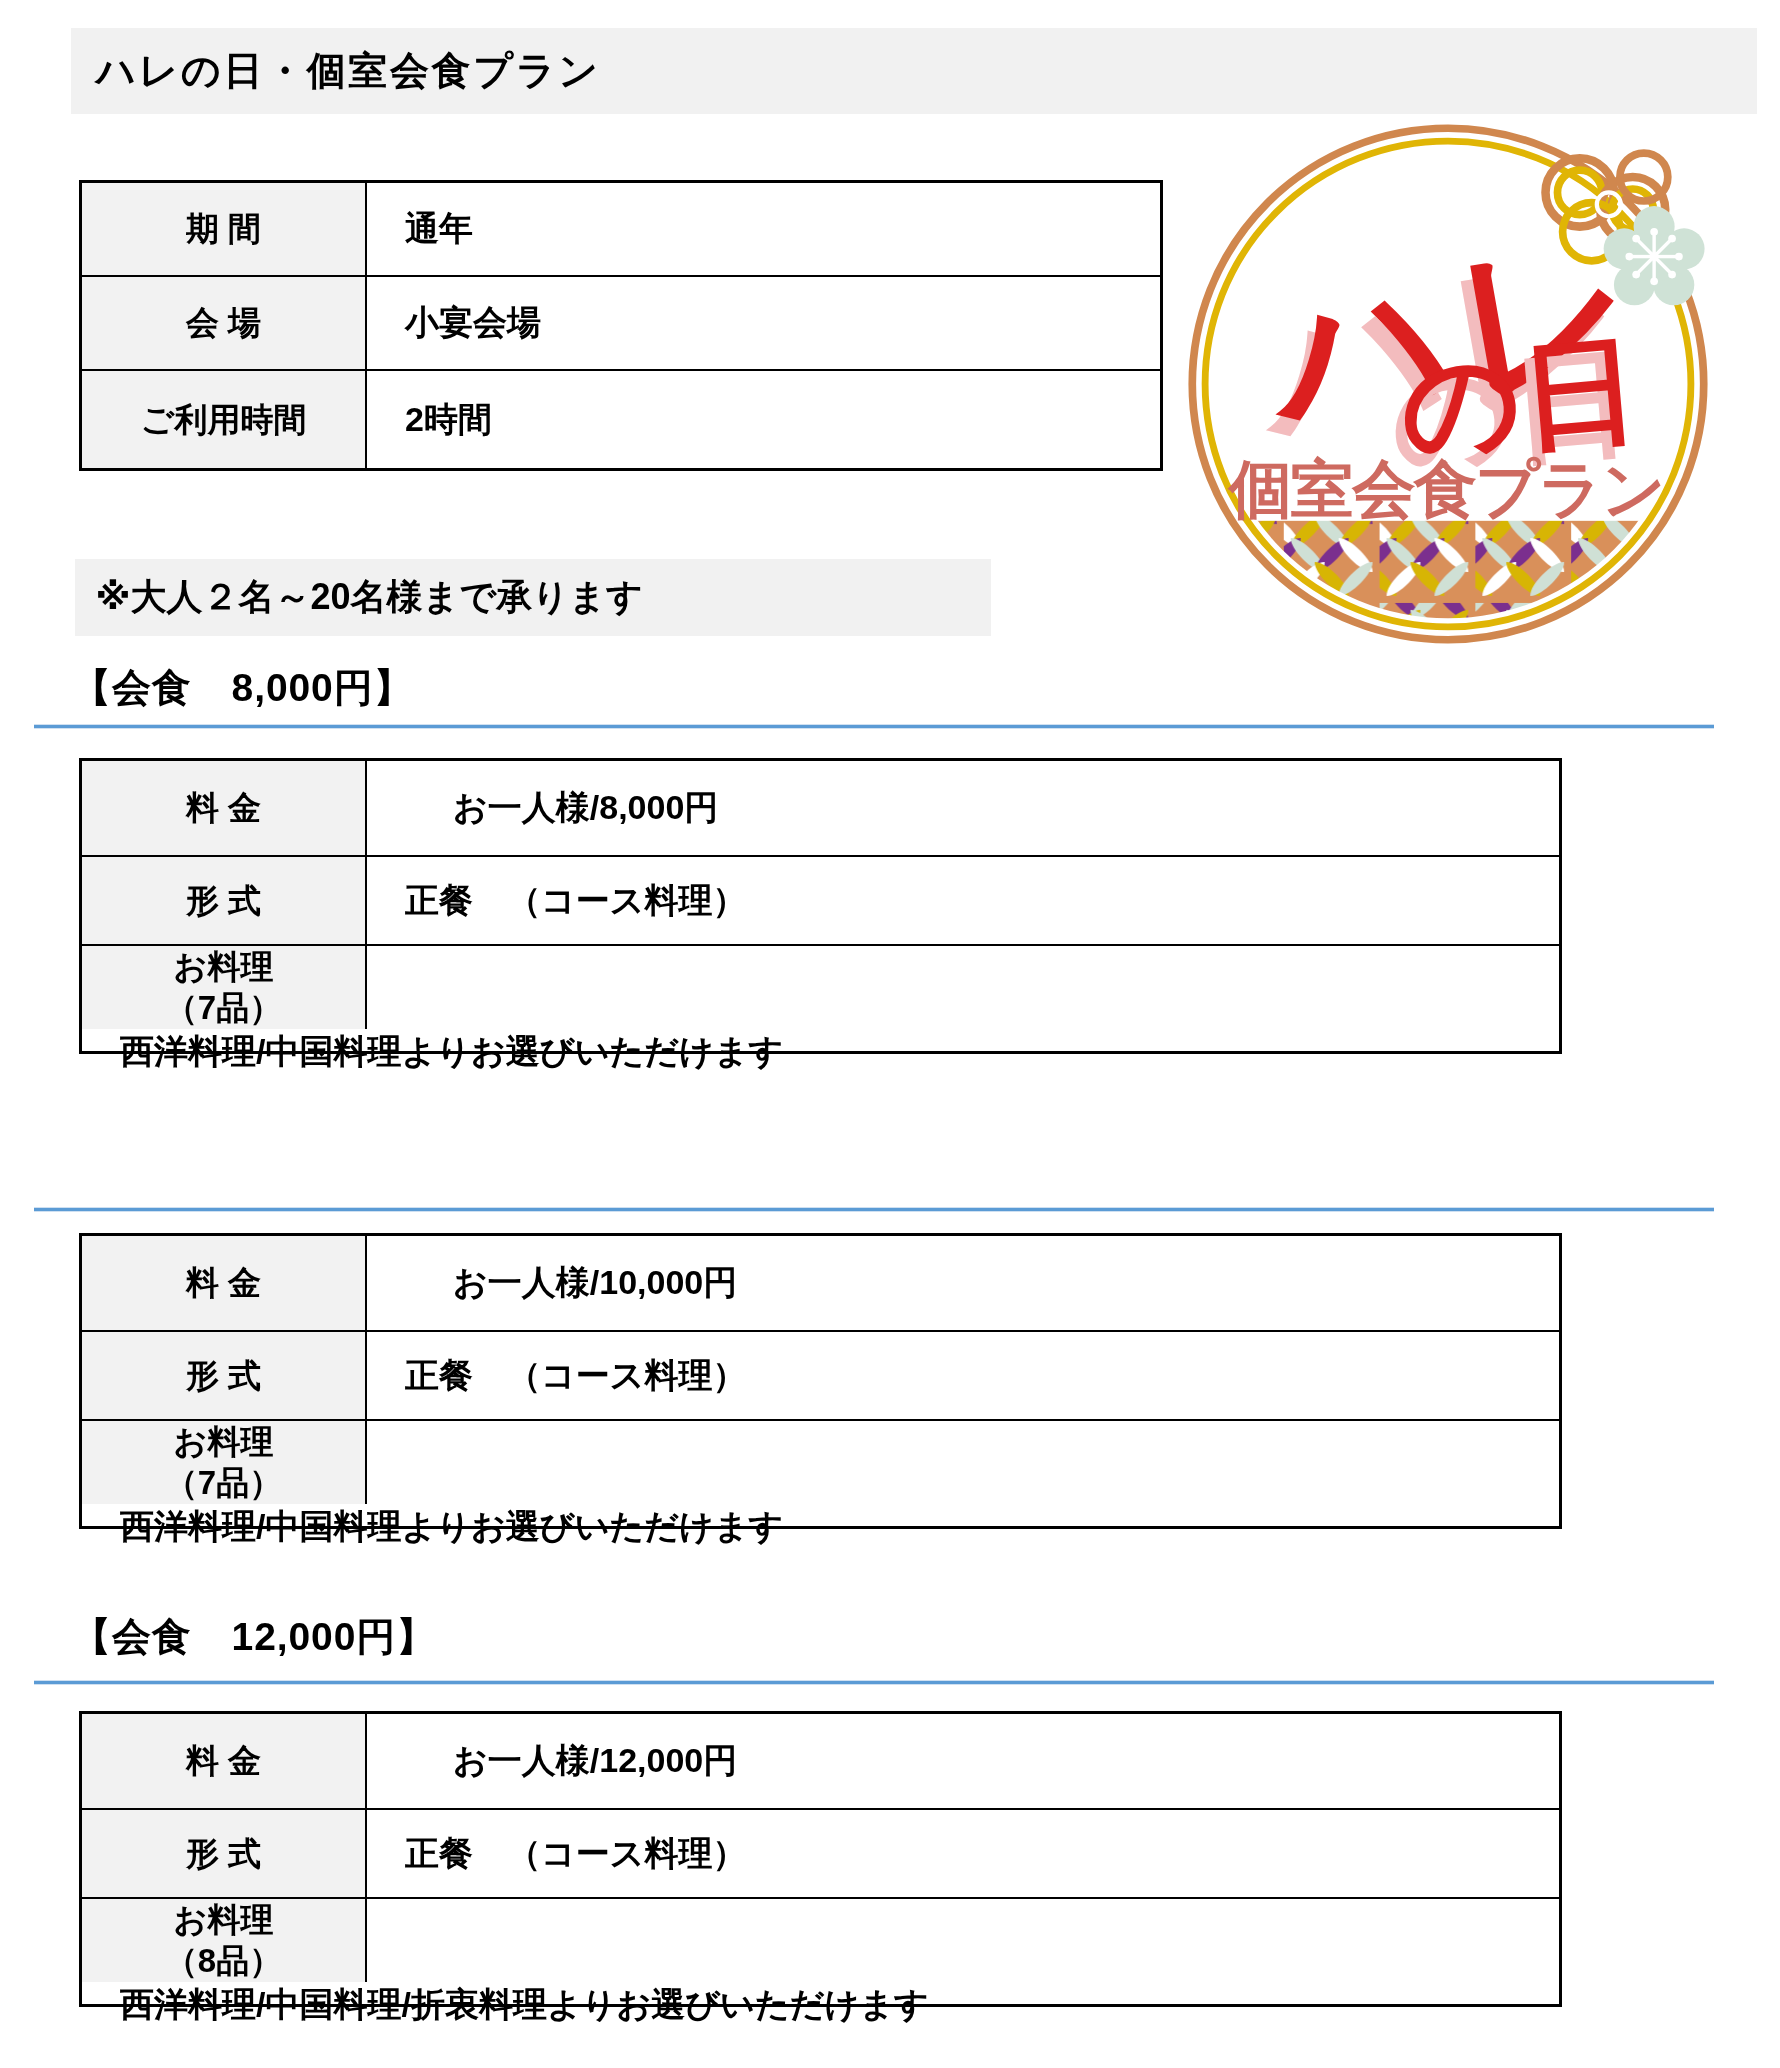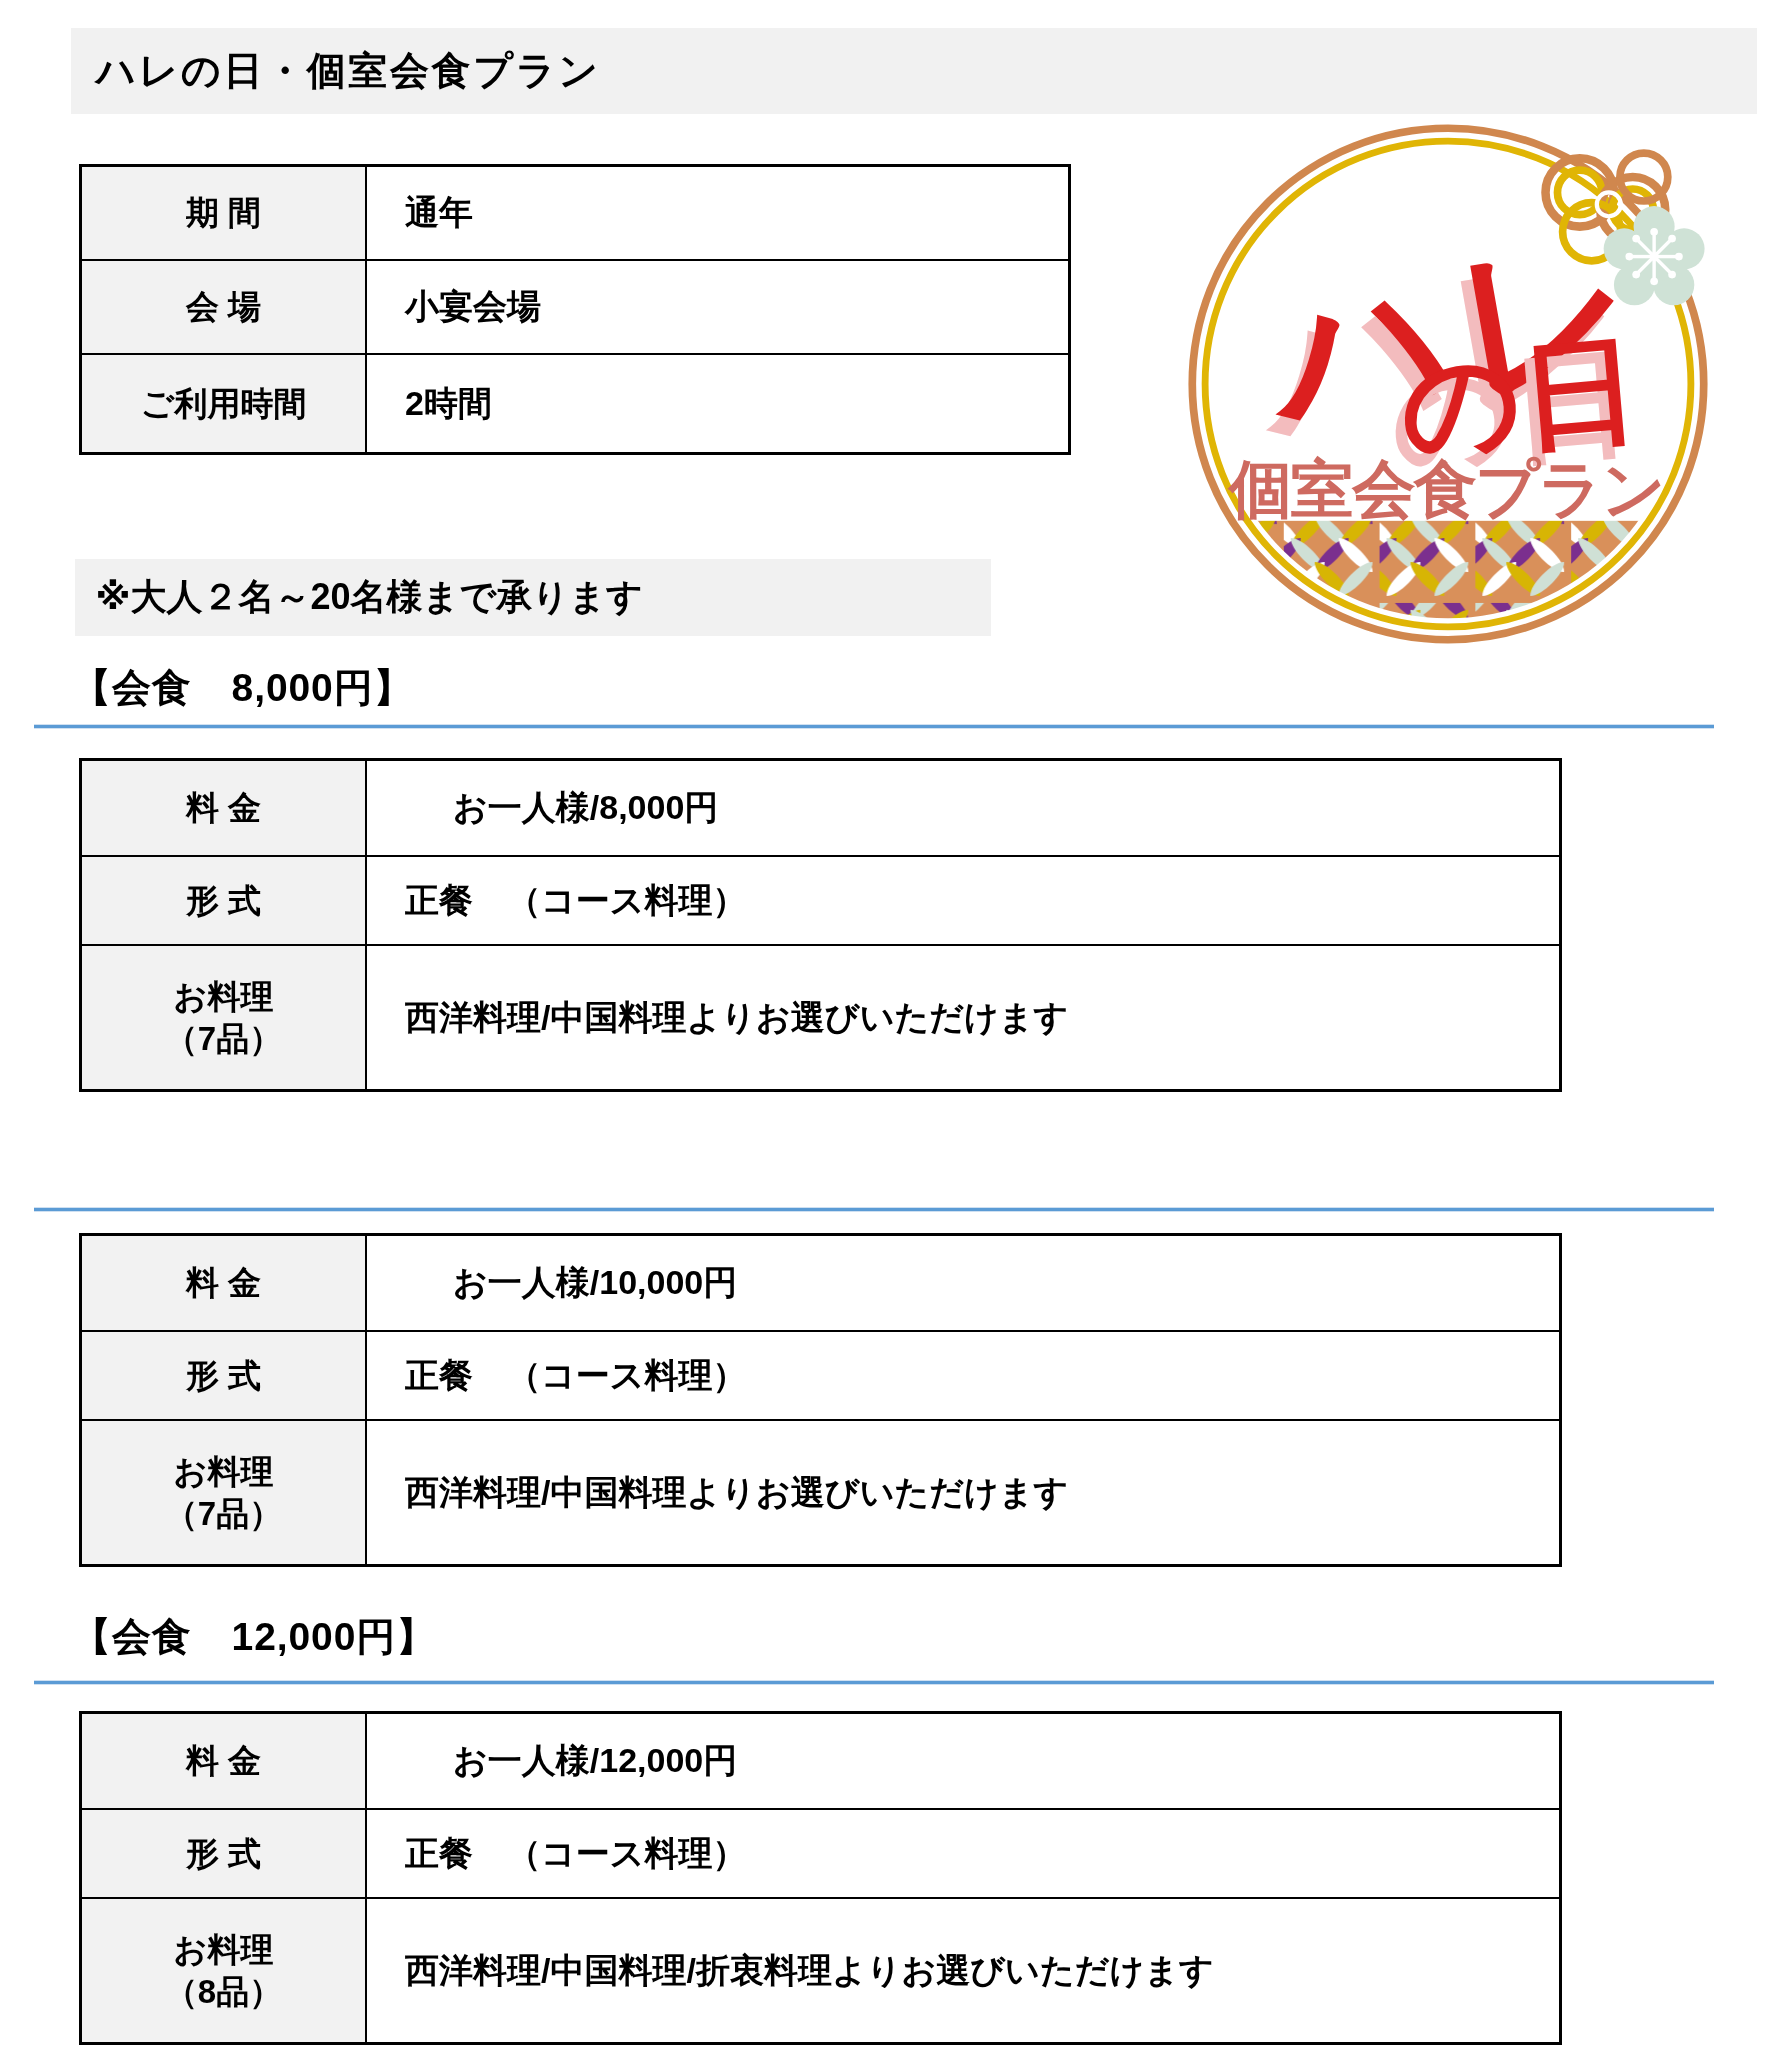--- a/index.html
+++ b/index.html
@@ -14,28 +14,28 @@
   
   .tbl{position:absolute;border:3.4px solid #000;background:#fff;box-sizing:border-box;}
   .tr{display:flex;border-bottom:2.6px solid #000;box-sizing:border-box;}
   .tr:last-child{border-bottom:none;}
   .th{width:285px;background:#f2f2f2;border-right:2.6px solid #000;box-sizing:border-box;
       display:flex;flex-direction:column;align-items:center;justify-content:center;
       font-weight:bold;font-size:33px;line-height:1.25;}
   .td{flex:1;display:flex;align-items:center;padding-left:26px;
       font-weight:bold;font-size:34px;box-sizing:border-box;margin-left:12px;}
 
-  .t-info{left:79px;top:164px;width:992px;}
+  .t-info{left:79px;top:180px;width:1084px;}
   .t-info .tr{height:94px;}
   .t-info .tr:last-child{height:97px;}
 
   .t-price{left:79px;width:1483px;}
   .t-price .tr:nth-child(1){height:96px;gap:48px;}
   .t-price .tr:nth-child(2){height:89px;}
-  .t-price .tr:nth-child(3){height:143px;}
+  .t-price .tr:nth-child(3){height:105px;flex-direction:column;}
   .t2{top:758px;} .t3{top:1233px;} .t4{top:1711px;}
 
   
   .note-bar{position:absolute;left:75px;top:559px;width:916px;height:77px;
     background:#f1f1f1;display:flex;align-items:center;}
   .note-bar .txt{font-size:36px;font-weight:bold;padding-left:20.5px;}
 
   
   .sec-head{position:absolute;left:72px;font-size:39px;font-weight:bold;letter-spacing:0.9px;}
   .h1{top:661px;} .h2{top:1136px;} .h3{top:1610px;}

